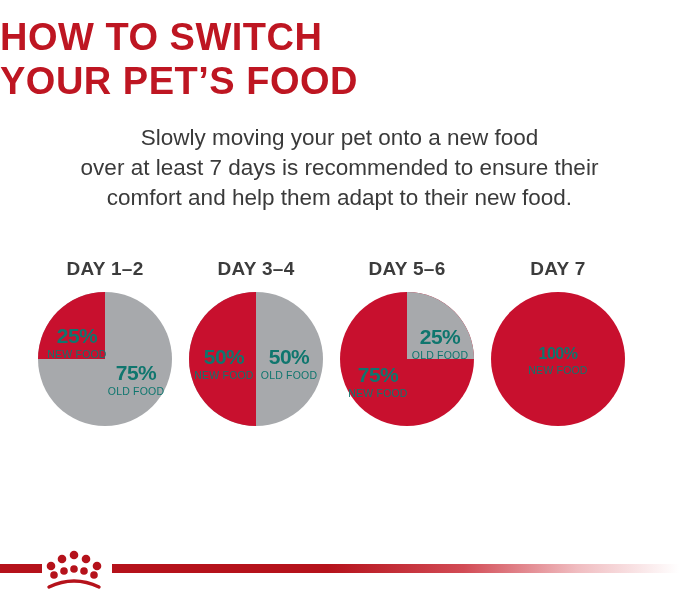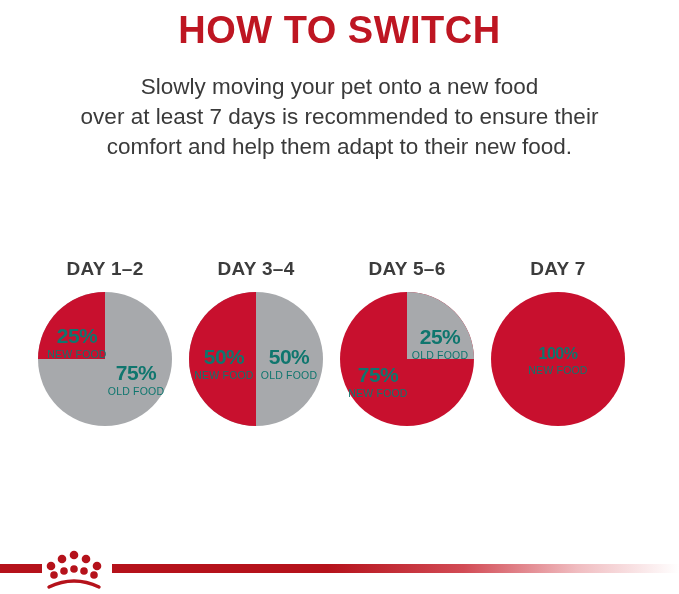--- a/index.html
+++ b/index.html
@@ -10,22 +10,21 @@
     width: 679px;
     height: 594px;
     background: #ffffff;
     font-family: "Liberation Sans", sans-serif;
     overflow: hidden;
     position: relative;
   }
 
   
   .title-block {
-    padding-top: 8px;
-    text-align: center;
+    padding-top: 15px;
   }
   .title-line {
     color: #be1622;
     font-family: "Liberation Sans", sans-serif;
     font-weight: bold;
     font-size: 38px;
     line-height: 44px;
     letter-spacing: 0.5px;
     white-space: nowrap;
   }
@@ -146,20 +145,21 @@
     top: 4px;
     width: 70px;
     height: 48px;
   }
 </style>
 </head>
 <body>
 
 <div class="title-block">
   <div class="title-line">HOW TO SWITCH</div>
+  <div class="title-line">YOUR PET’S FOOD</div>
 </div>
 
 <div class="intro-block">
   <div class="intro-line">Slowly moving your pet onto a new food</div>
   <div class="intro-line">over at least 7 days is recommended to ensure their</div>
   <div class="intro-line">comfort and help them adapt to their new food.</div>
 </div>
 
 <div class="pie-row">
 

